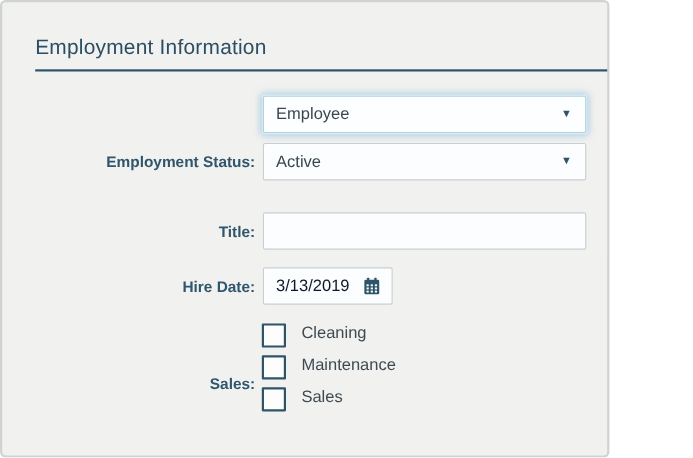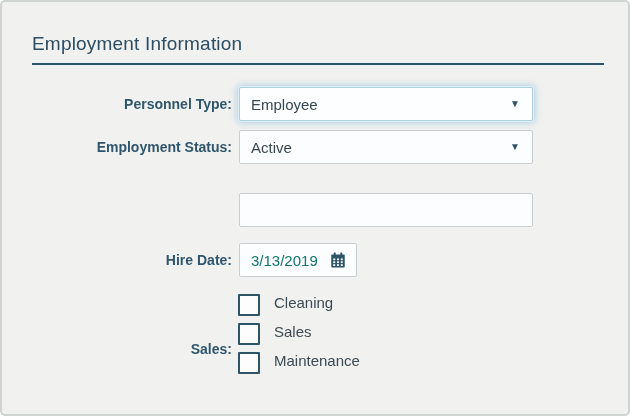--- a/index.html
+++ b/index.html
@@ -1,17 +1,17 @@
 <!DOCTYPE html>
 <html><head>
 <meta charset="utf-8">
 <style>
   html,body{margin:0;padding:0;background:#ffffff;font-family:"Liberation Sans",sans-serif;}
   .window{
-    position:relative;width:630px;height:416px;box-sizing:border-box;
+    position:relative;width:554px;height:416px;box-sizing:border-box;
     background:#f1f1f0;border:2px solid #cfd3d2;border-radius:5px;overflow:hidden;
   }
   .page-title{
     position:absolute;left:30px;top:31px;margin:0;
     font-size:19px;font-weight:400;color:#2c4d62;letter-spacing:.2px;
   }
   .divider{
     position:absolute;left:30px;top:61px;width:572px;height:2px;
     background:#2e5468;
   }
@@ -38,21 +38,21 @@
     box-shadow:0 0 0 1px #dcedf4, 0 0 7px 2px rgba(125,178,212,.55);
     background:#fcfeff;
   }
   .text-input{
     width:294px;padding:0 10px;margin:0;
     font-family:"Liberation Sans",sans-serif;font-size:15px;color:#37474f;outline:none;
   }
   .date-field{width:118px;cursor:pointer;}
   .date-value{
     position:absolute;left:11px;top:50%;transform:translateY(-50%);
-    font-size:15px;color:#0f766e;
+    font-size:15px;color:#0f172a;
   }
   .calendar-btn{
     position:absolute;right:9px;top:50%;transform:translateY(-50%);
     width:18px;height:18px;cursor:pointer;line-height:0;
   }
   .checkbox-group{
     position:absolute;left:236px;top:0;
     display:flex;flex-direction:column;gap:7px;
   }
   .checkbox-item{display:flex;align-items:flex-start;cursor:pointer;height:22px;}
@@ -64,36 +64,36 @@
 </style>
 </head>
 <body>
 
 <div class="window">
 
   <h1 class="page-title">Employment Information</h1>
   <div class="divider"></div>
 
   <div class="row" style="top:85px">
-    <span class="row-label">Personnel Type:</span>
     <div class="field select focused">
       <span class="select-value">Employee</span>
       <span class="select-arrow">▼</span>
     </div>
   </div>
 
   <div class="row" style="top:128px">
     <span class="row-label">Employment Status:</span>
     <div class="field select">
       <span class="select-value">Active</span>
       <span class="select-arrow">▼</span>
     </div>
   </div>
 
   <div class="row" style="top:191px">
+    <span class="row-label">Title:</span>
     <input type="text" class="field text-input" value="" style="">
   </div>
 
   <div class="row" style="top:241px">
     <span class="row-label">Hire Date:</span>
     <div class="field date-field">
       <span class="date-value">3/13/2019</span>
       <span class="calendar-btn">
         <svg width="18" height="18" viewBox="0 0 24 24">
           <rect x="3" y="4.5" width="18" height="17.5" rx="1.5" fill="#2e5468"></rect>
@@ -115,22 +115,22 @@
 
   <div class="row" style="top:292px;height:109px">
     <span class="row-label">Sales:</span>
     <div class="checkbox-group">
       <div class="checkbox-item">
         <span class="checkbox-box"></span>
         <span class="checkbox-label">Cleaning</span>
       </div>
       <div class="checkbox-item">
         <span class="checkbox-box"></span>
-        <span class="checkbox-label">Sales</span>
+        <span class="checkbox-label">Maintenance</span>
       </div>
       <div class="checkbox-item">
         <span class="checkbox-box"></span>
-        <span class="checkbox-label">Maintenance</span>
+        <span class="checkbox-label">Sales</span>
       </div>
     </div>
   </div>
 
 </div>
 
 </body></html>

